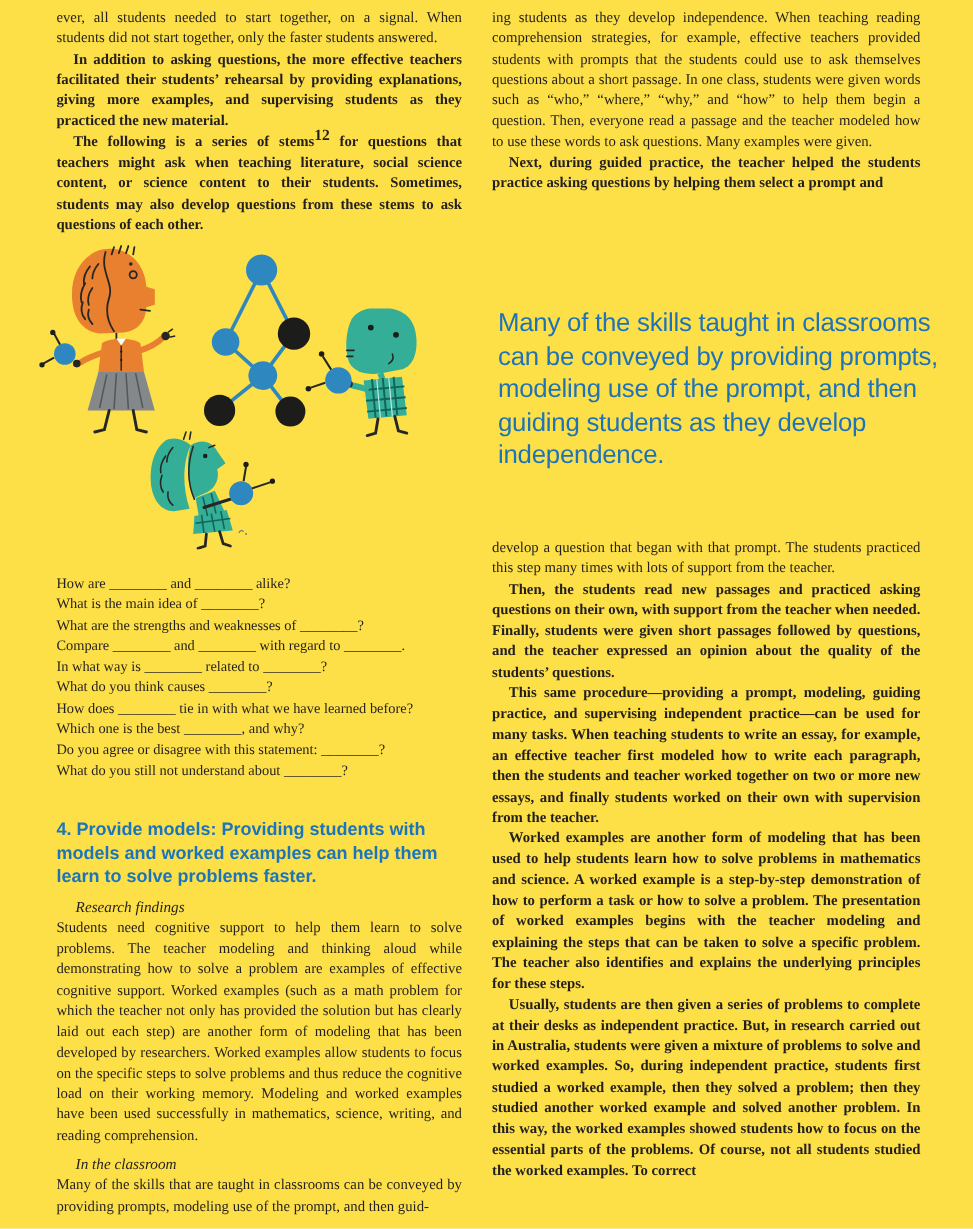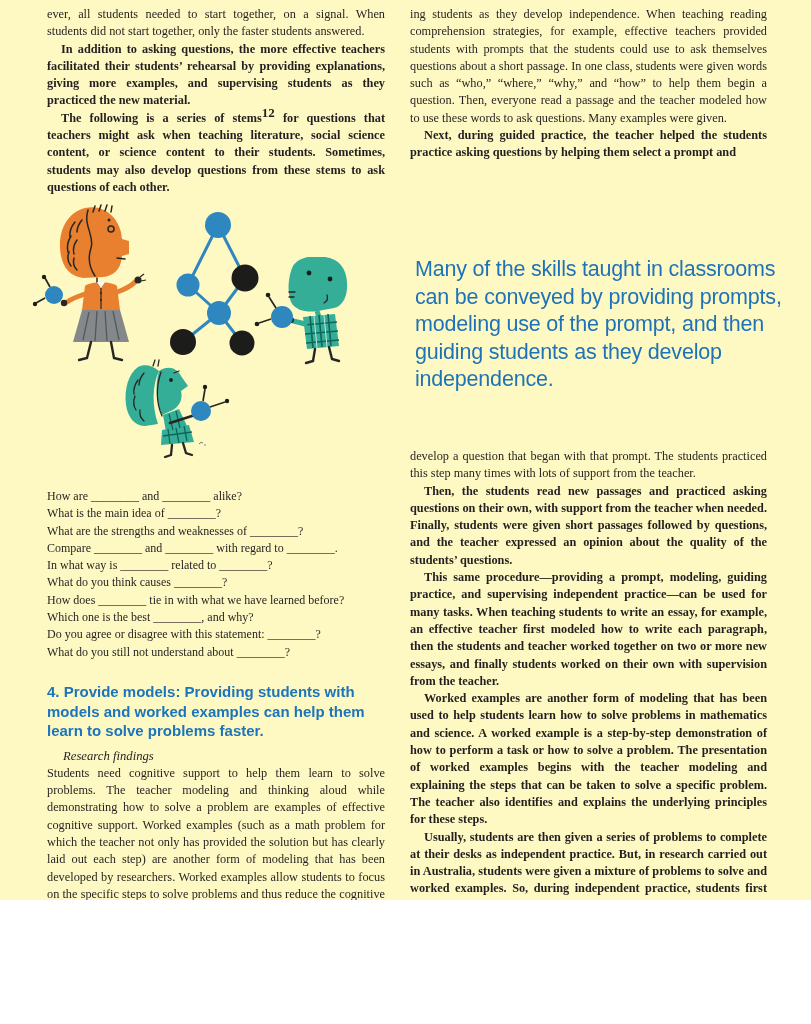--- a/index.html
+++ b/index.html
@@ -1,24 +1,24 @@
 <!DOCTYPE html>
 <html><head>
 <meta charset="utf-8">
 <style>
   html,body{margin:0;padding:0;background:#ffffff;}
-  .page{position:relative;width:811px;height:900px;background:#fef9c3;overflow:hidden;color:#231f20;}
+  .page{position:relative;width:811px;height:1024px;background:#fde047;overflow:hidden;color:#231f20;}
   .col{position:absolute;top:6px;}
   .col-left{left:47px;width:338px;}
   .col-right{left:410px;width:357px;}
   p.body{margin:0;font:12.3px/17.3px "Liberation Serif",serif;text-align:justify;color:#231f20;}
   p.indent{text-indent:14px;font-weight:bold;}
   sup.fn{font-size:13px;line-height:0;vertical-align:super;}
   .illus{position:absolute;top:190px;left:-22px;width:370px;height:262px;}
-  .stems{position:absolute;top:482px;left:0;font:12px/17.3px "Liberation Serif",serif;white-space:nowrap;}
+  .stems{position:absolute;top:472px;left:0;font:12px/17.3px "Liberation Serif",serif;white-space:nowrap;}
   .stem{margin:0;}
   .sec4{position:absolute;top:676px;left:0;width:338px;}
   .heading{margin:0;font:bold 15px/19.5px "Liberation Sans",sans-serif;color:#1b75bc;width:320px;}
   .sublabel{margin:7px 0 0 16px;font:italic 12.7px/17.3px "Liberation Serif",serif;}
   .quote{position:absolute;top:250px;left:5px;width:400px;font:500 21.5px/27.6px "Liberation Sans",sans-serif;color:#1e73b8;letter-spacing:-0.2px;}
   .lower{position:absolute;top:442px;left:0;width:357px;}
 </style>
 </head>
 <body>
 
@@ -189,20 +189,21 @@
       <div class="stem">Which one is the best ________, and why?</div>
       <div class="stem">Do you agree or disagree with this statement: ________?</div>
       <div class="stem">What do you still not understand about ________?</div>
     </div>
 
     <div class="sec4">
       <h3 class="heading">4. Provide models: Providing students with models and worked examples can help them learn to solve problems faster.</h3>
       <p class="sublabel">Research findings</p>
       <p class="body">Students need cognitive support to help them learn to solve problems. The teacher modeling and thinking aloud while demonstrating how to solve a problem are examples of effective cognitive support. Worked examples (such as a math problem for which the teacher not only has provided the solution but has clearly laid out each step) are another form of modeling that has been developed by researchers. Worked examples allow students to focus on the specific steps to solve problems and thus reduce the cognitive load on their working memory. Modeling and worked examples have been used successfully in mathematics, science, writing, and reading comprehension.</p>
       <p class="sublabel">In the classroom</p>
+      <p class="body">Many of the skills that are taught in classrooms can be conveyed by providing prompts, modeling use of the prompt, and then guid-</p>
     </div>
   </div>
 
   <div class="col col-right">
     <p class="body">ing students as they develop independence. When teaching reading comprehension strategies, for example, effective teachers provided students with prompts that the students could use to ask themselves questions about a short passage. In one class, students were given words such as “who,” “where,” “why,” and “how” to help them begin a question. Then, everyone read a passage and the teacher modeled how to use these words to ask questions. Many examples were given.</p>
     <p class="body indent">Next, during guided practice, the teacher helped the students practice asking questions by helping them select a prompt and</p>
 
     <div class="quote">Many of the skills taught in classrooms can be conveyed by providing prompts, modeling use of the prompt, and then guiding students as they develop independence.</div>
 
     <div class="lower">

